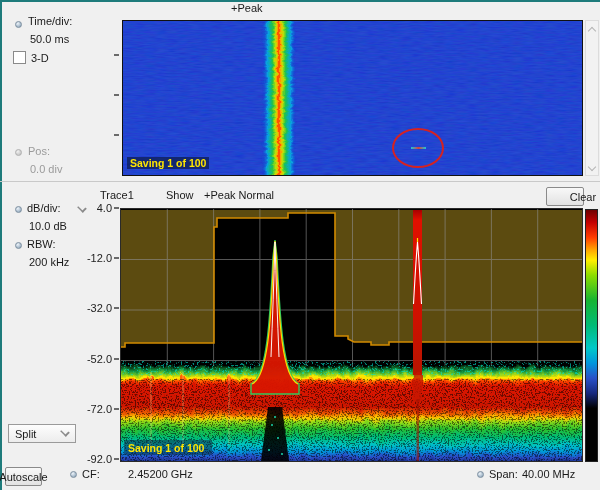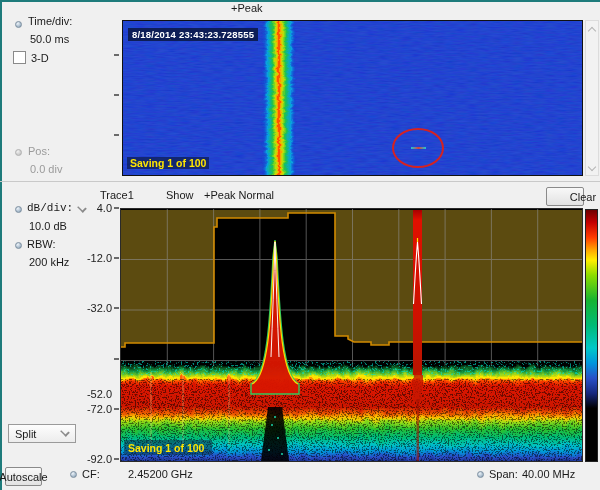--- a/index.html
+++ b/index.html
@@ -107,57 +107,56 @@
         <stop offset="0.84" stop-color="#00c8e8" stop-opacity="0.7"></stop>
         <stop offset="1" stop-color="#0a28cc" stop-opacity="0"></stop>
       </linearGradient>
     </defs>
     <rect width="459" height="154" fill="#0a28cc"></rect>
     <rect width="459" height="154" filter="url(#sgNoise)" opacity="0.55"></rect>
     <g filter="url(#sgRough)">
       <rect x="139" y="-4" width="34" height="162" fill="url(#sgStripe)"></rect>
     </g>
   </svg>
-  <div class="abs stamp" style="left:5px; top:7px;">8/18/2014 23:43:23.728555</div>
   <div class="abs saving" style="left:4px; top:136px;">Saving 1 of 100</div>
   <div class="abs ellipse" style="left:269px; top:107px; width:52px; height:40px;"></div>
   <div class="abs streak" style="left:288px; top:126px; width:15px;"></div>
 </div>
 
 <div class="abs sbar" style="left:585px; top:20px; width:14px; height:156px;">
   <span class="arr up" style="top:5px;"></span>
   <span class="arr down" style="top:143px;"></span>
 </div>
 
 <div class="abs hdr-sep" style="left:0; top:181px; width:600px; height:1px;"></div>
 
 <div class="abs chev-down" style="left:78px; top:191px;"></div>
 <div class="abs" style="left:100px; top:189px;">Trace1</div>
 <div class="abs chk checked" style="left:148px; top:188px;"></div>
 <div class="abs" style="left:166px; top:189px;">Show</div>
 <div class="abs" style="left:204px; top:189px;">+Peak Normal</div>
 <div class="abs btn" style="left:546px; top:187px; width:38px; height:19px;padding-left:36px;">Clear</div>
 
 <div class="abs bullet" style="left:15px; top:206px;"></div>
-<div class="abs" style="left:27px; top:202px;font-family:Liberation Mono, monospace;">dB/div:</div>
+<div class="abs" style="left:27px; top:202px;">dB/div:</div>
 <div class="abs" style="left:29px; top:220px;">10.0 dB</div>
 <div class="abs bullet" style="left:15px; top:242px;"></div>
 <div class="abs" style="left:27px; top:238px;">RBW:</div>
 <div class="abs" style="left:29px; top:256px;">200 kHz</div>
 
 <div class="abs dropdown" style="left:8px; top:424px; width:68px; height:19px;">
   <span>Split</span>
   <span class="chev-down" style="margin-top:-3px;"></span>
 </div>
 <div class="abs btn" style="left:5px; top:467px; width:37px; height:19px;">Autoscale</div>
 
 <div class="abs ylab" style="left:70px; top:202px;">4.0</div>
 <div class="abs ylab" style="left:70px; top:252px;">-12.0</div>
 <div class="abs ylab" style="left:70px; top:302px;">-32.0</div>
-<div class="abs ylab" style="left:70px; top:353px;margin-top:35px;">-52.0</div>
+<div class="abs ylab" style="left:70px; top:353px;">-52.0</div>
 <div class="abs ylab" style="left:70px; top:403px;">-72.0</div>
 <div class="abs ylab" style="left:70px; top:453px;">-92.0</div>
 <div class="abs tickdash" style="left:114px; top:207px; width:5px; height:2px;"></div>
 <div class="abs tickdash" style="left:114px; top:257px; width:5px; height:2px;"></div>
 <div class="abs tickdash" style="left:114px; top:307px; width:5px; height:2px;"></div>
 <div class="abs tickdash" style="left:114px; top:358px; width:5px; height:2px;"></div>
 <div class="abs tickdash" style="left:114px; top:408px; width:5px; height:2px;"></div>
 <div class="abs tickdash" style="left:114px; top:458px; width:5px; height:2px;"></div>
 
 <div class="abs" style="left:120px; top:208px; width:463px; height:254px; border:1px solid #2a2a2a; background:#000;">

